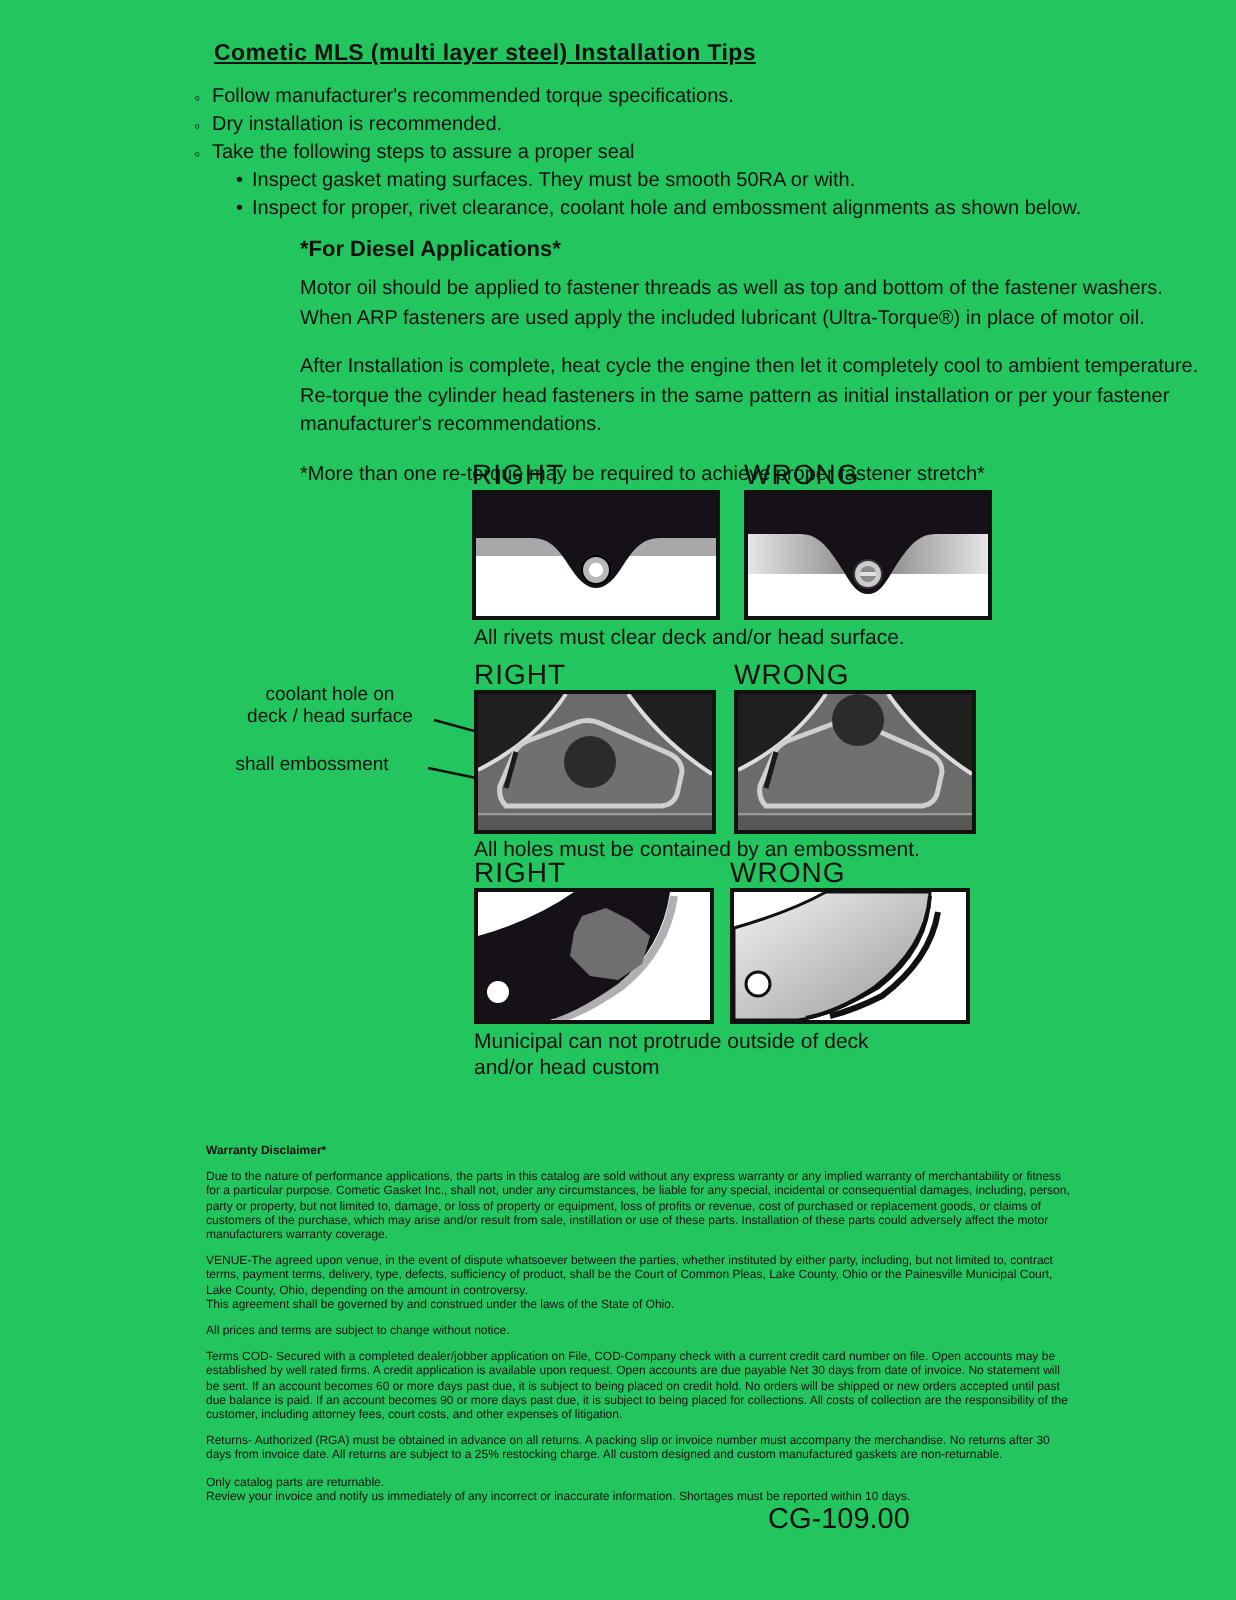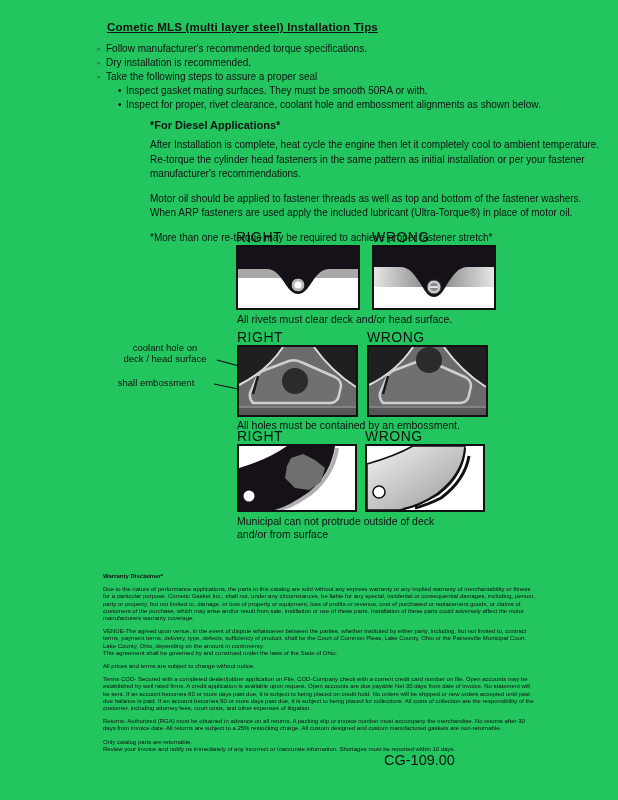--- a/index.html
+++ b/index.html
@@ -98,22 +98,22 @@
       </div>
       <div class="tip-row">
         <span class="marker">•</span>
         <span>Inspect for proper, rivet clearance, coolant hole and embossment alignments as shown below.</span>
       </div>
     </div>
   </div>
 
   <div class="diesel">
     <div class="diesel-heading">*For Diesel Applications*</div>
+    <p>Motor oil should be applied to fastener threads as well as top and bottom of the fastener washers. When ARP fasteners are used apply the included lubricant (Ultra-Torque®) in place of motor oil.</p>
     <p>After Installation is complete, heat cycle the engine then let it completely cool to ambient temperature. Re-torque the cylinder head fasteners in the same pattern as initial installation or per your fastener manufacturer's recommendations.</p>
-    <p>Motor oil should be applied to fastener threads as well as top and bottom of the fastener washers. When ARP fasteners are used apply the included lubricant (Ultra-Torque®) in place of motor oil.</p>
     <p class="note">*More than one re-torque may be required to achieve proper fastener stretch*</p>
   </div>
 
   <div class="fig-header" style="left:236px; top:229px; width:124px;">RIGHT</div>
   <div class="fig-header" style="left:372px; top:229px; width:124px;">WRONG</div>
 
   <div class="fig-box" style="left:236px; top:245px;">
     <svg width="124" height="65" viewBox="0 0 124 65">
       <rect x="1" y="1" width="122" height="63" fill="#ffffff" stroke="#111" stroke-width="2"></rect>
       <rect x="2" y="24" width="120" height="9" fill="#a8a8a8"></rect>
@@ -223,21 +223,21 @@
       <path d="M2,20 Q30,12 48,2 L100,2 Q100,30 74,50 Q50,64 34,66 L2,66 Z" fill="url(#g3w)" stroke="#111" stroke-width="1.5"></path>
       <path d="M100,4 Q98,30 72,50 Q54,62 38,65" stroke="#111" stroke-width="2" fill="none"></path>
       <path d="M104,12 Q100,36 76,54 Q62,61 50,64" stroke="#111" stroke-width="3" fill="none"></path>
       <circle cx="14" cy="48" r="6" fill="#ffffff" stroke="#111" stroke-width="1.5"></circle>
       <rect x="1" y="1" width="118" height="66" fill="none" stroke="#111" stroke-width="2"></rect>
     </svg>
   </div>
 
   <div class="fig-caption" style="left:237px; top:515px;">
     <div>Municipal can not protrude outside of deck</div>
-    <div>and/or from surface</div>
+    <div>and/or head custom</div>
   </div>
 
   <div class="disclaimer">
     <div class="dh">Warranty Disclaimer*</div>
     <p>Due to the nature of performance applications, the parts in this catalog are sold without any express warranty or any implied warranty of merchantability or fitness for a particular purpose.  Cometic Gasket Inc., shall not, under any circumstances, be liable for any special, incidental or consequential damages, including, person, party or property, but not limited to, damage, or loss of property or equipment, loss of profits or revenue, cost of purchased or replacement goods, or claims of customers of the purchase, which may arise and/or result from sale, instillation or use of these parts.  Installation of these parts could adversely affect the motor manufacturers warranty coverage.</p>
     <p class="tight">VENUE-The agreed upon venue, in the event of dispute whatsoever between the parties, whether instituted by either party, including, but not limited to, contract terms, payment terms, delivery, type, defects, sufficiency of product, shall be the Court of Common Pleas, Lake County, Ohio or the Painesville Municipal Court, Lake County, Ohio, depending on the amount in controversy.</p>
     <p>This agreement shall be governed by and construed under the laws of the State of Ohio.</p>
     <p>All prices and terms are subject to change without notice.</p>
     <p>Terms COD- Secured with a completed dealer/jobber application on File, COD-Company check with a current credit card number on file.  Open accounts may be established by well rated firms.  A credit application is available upon request.  Open accounts are due payable Net 30 days from date of invoice.  No statement will be sent.  If an account becomes 60 or more days past due, it is subject to being placed on credit hold.  No orders will be shipped or new orders accepted until past due balance is paid.  If an account becomes 90 or more days past due, it is subject to being placed for collections.  All costs of collection are the responsibility of the customer, including attorney fees, court costs, and other expenses of litigation.</p>
     <p>Returns- Authorized (RGA) must be obtained in advance on all returns.  A packing slip or invoice number must accompany the merchandise.  No returns after 30 days from invoice date.  All returns are subject to a 25% restocking charge.  All custom designed and custom manufactured gaskets are non-returnable.</p>

